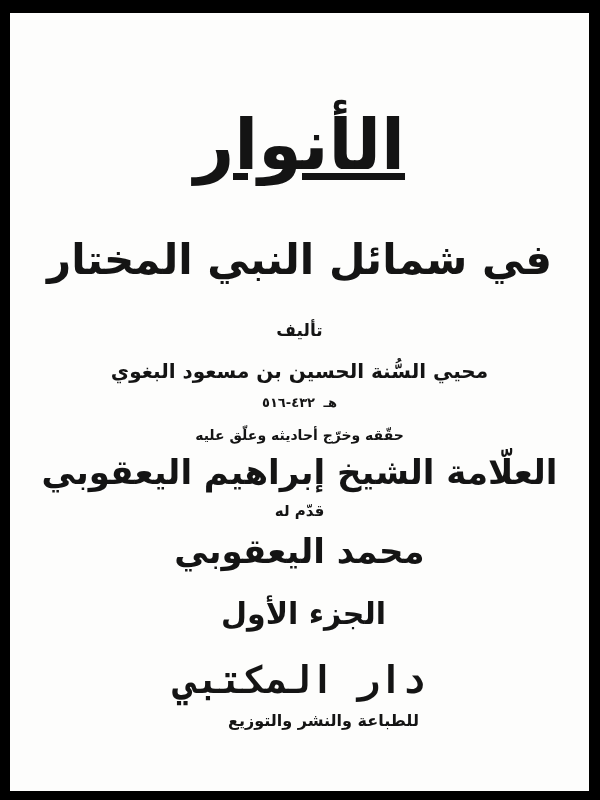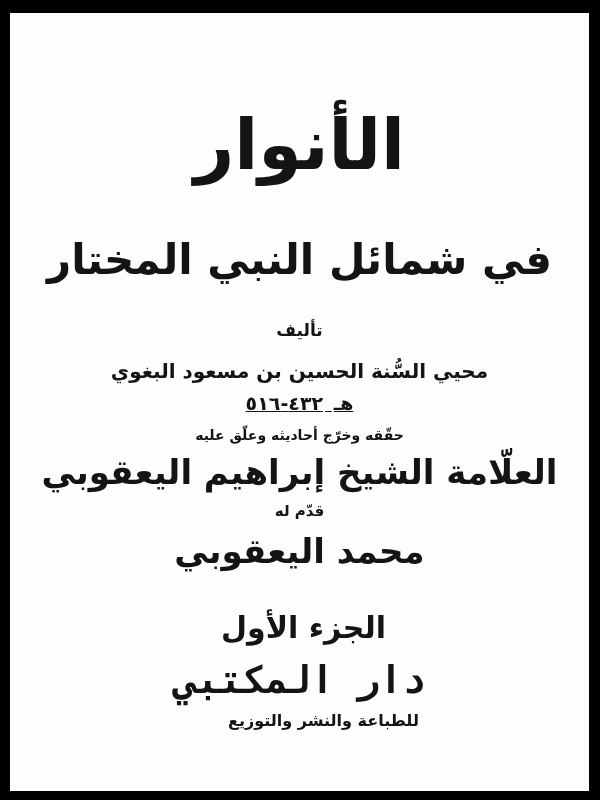--- a/index.html
+++ b/index.html
@@ -18,34 +18,34 @@
   .line {
     position: absolute;
     left: 0; right: 0;
     text-align: center;
     direction: rtl;
     color: var(--ink, #141414);
     font-weight: 700;
     white-space: nowrap;
   }
   
-  .title-1   { top: 82px;  line-height: 100px; font-size: 70px; letter-spacing: 2px; }
+  .title-1   { top: 82px;  line-height: 100px; font-size: 70px; letter-spacing: 2px; text-decoration: underline; }
   .title-2   { top: 190px; line-height: 114px; font-size: 42px; letter-spacing: 1px; }
   
   .byline-label { top: 305px; line-height: 24px; font-size: 17px; }
   .author       { top: 342px; line-height: 32px; font-size: 20px; }
-  .dates        { top: 379px; line-height: 22px; font-size: 19px; letter-spacing: 1px; text-decoration: underline; }
+  .dates        { top: 379px; line-height: 22px; font-size: 13px; letter-spacing: 1px; }
   
   .tahqiq-label { top: 411px; line-height: 22px; font-size: 14px; }
   .editor       { top: 435px; line-height: 48px; font-size: 34px; }
   
   .foreword-label { top: 487px; line-height: 22px; font-size: 15px; text-align: center; }
   .foreword-name  { top: 512px; line-height: 52px; font-size: 34px; }
   
-  .volume { top: 591px; line-height: 48px; font-size: 30px; padding-left: 8px; }
+  .volume { top: 577px; line-height: 48px; font-size: 30px; padding-left: 8px; }
   
   .publisher-name    { top: 642px; line-height: 55px; font-size: 38px; font-family: Liberation Mono, monospace; }
   .publisher-tagline { top: 697px; line-height: 22px; font-size: 16px; letter-spacing: 1px; padding-left: 48px; }
   .dates span { padding: 0 2px; }
 </style>
 </head>
 <body style="--ink: #141414; --paper: #fdfdfc; --frame: #000000;">
 
 <div class="cover">
 

